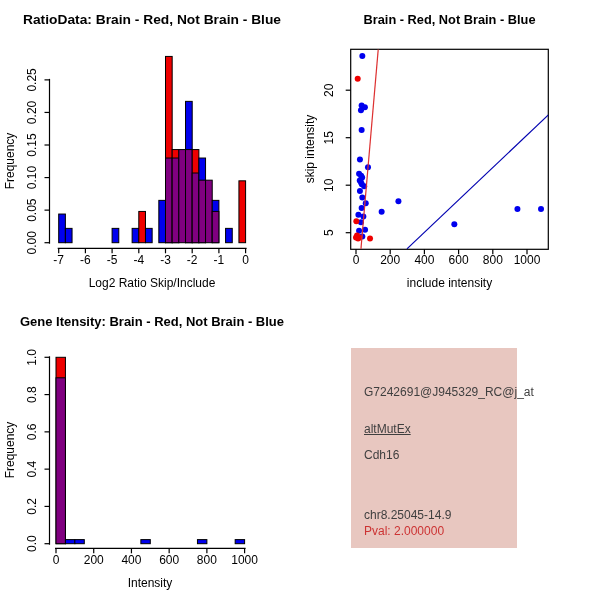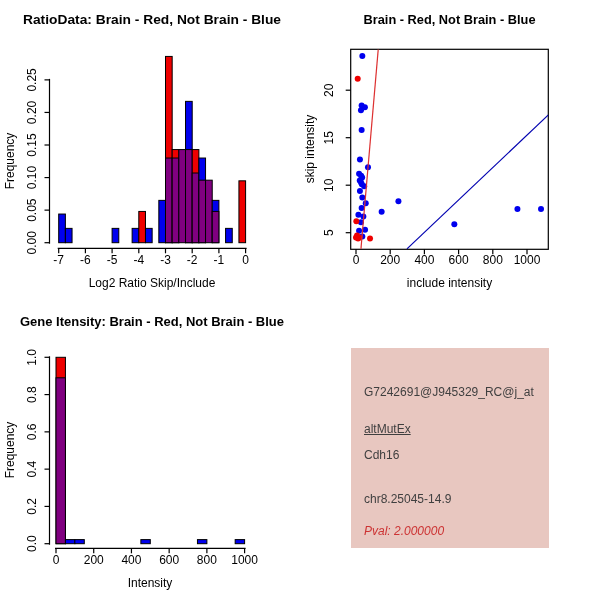--- a/index.html
+++ b/index.html
@@ -4,21 +4,21 @@
 <style>
   html,body{margin:0;padding:0;}
   body{width:600px;height:600px;background:#ffffff;font-family:"Liberation Sans",sans-serif;}
   #figure{position:relative;width:600px;height:600px;background:#ffffff;overflow:hidden;}
   .quad{position:absolute;width:300px;height:300px;}
   #q1{left:0;top:0;}
   #q2{left:300px;top:0;}
   #q3{left:0;top:300px;}
   #q4{left:300px;top:300px;}
   svg{display:block;}
-  .info-box{position:absolute;left:51px;top:48px;width:198px;height:200px;}
+  .info-box{position:absolute;left:51px;top:48px;width:166px;height:200px;}
   .info-line{position:absolute;left:13px;font-size:12px;white-space:nowrap;}
 </style>
 </head>
 <body>
 
 <div id="figure">
   <div class="quad" id="q1">
     <svg id="chart-ratio" width="300" height="300" viewBox="0 0 300 300">
         <line x1="57.7" y1="248.3" x2="246.60000000000002" y2="248.3" stroke="#000" stroke-width="1.2"></line>
         <line x1="58.7" y1="248.3" x2="58.7" y2="253.3" stroke="#000" stroke-width="1.2"></line>
@@ -197,17 +197,17 @@
         <text x="152" y="26" fill="#000" font-size="13" font-family="&quot;Liberation Sans&quot;, sans-serif" text-anchor="middle" font-weight="700" textLength="264" lengthAdjust="spacingAndGlyphs">Gene Itensity: Brain - Red, Not Brain - Blue</text>
         <text x="150" y="287" fill="#000" font-size="12" font-family="&quot;Liberation Sans&quot;, sans-serif" text-anchor="middle">Intensity</text>
         <text x="14" y="150" fill="#000" font-size="12" font-family="&quot;Liberation Sans&quot;, sans-serif" text-anchor="middle" transform="rotate(-90 14 150)">Frequency</text>
       </svg>
   </div>
   <div class="quad" id="q4">
     <div class="info-box" id="info-box" style="background: rgb(232, 199, 192);">
       <div class="info-line" style="top: 37px; color: rgb(63, 63, 63);">G7242691@J945329_RC@j_at</div>
       <div class="info-line" style="top: 74px; color: rgb(63, 63, 63); text-decoration: underline;">altMutEx</div>
       <div class="info-line" style="top: 100px; color: rgb(63, 63, 63);">Cdh16</div>
-      <div class="info-line" style="top: 144px; color: rgb(63, 63, 63);">chr8.25045-14.9</div>
-      <div class="info-line" id="pval-line" style="top: 176px; color: rgb(204, 51, 51); font-style: italic;">Pval: 2.000000</div>
+      <div class="info-line" style="top: 160px; color: rgb(63, 63, 63);">chr8.25045-14.9</div>
+      <div class="info-line" id="pval-line" style="top: 176px; color: rgb(204, 51, 51);">Pval: 2.000000</div>
     </div>
   </div>
 </div>
 
 </body></html>

